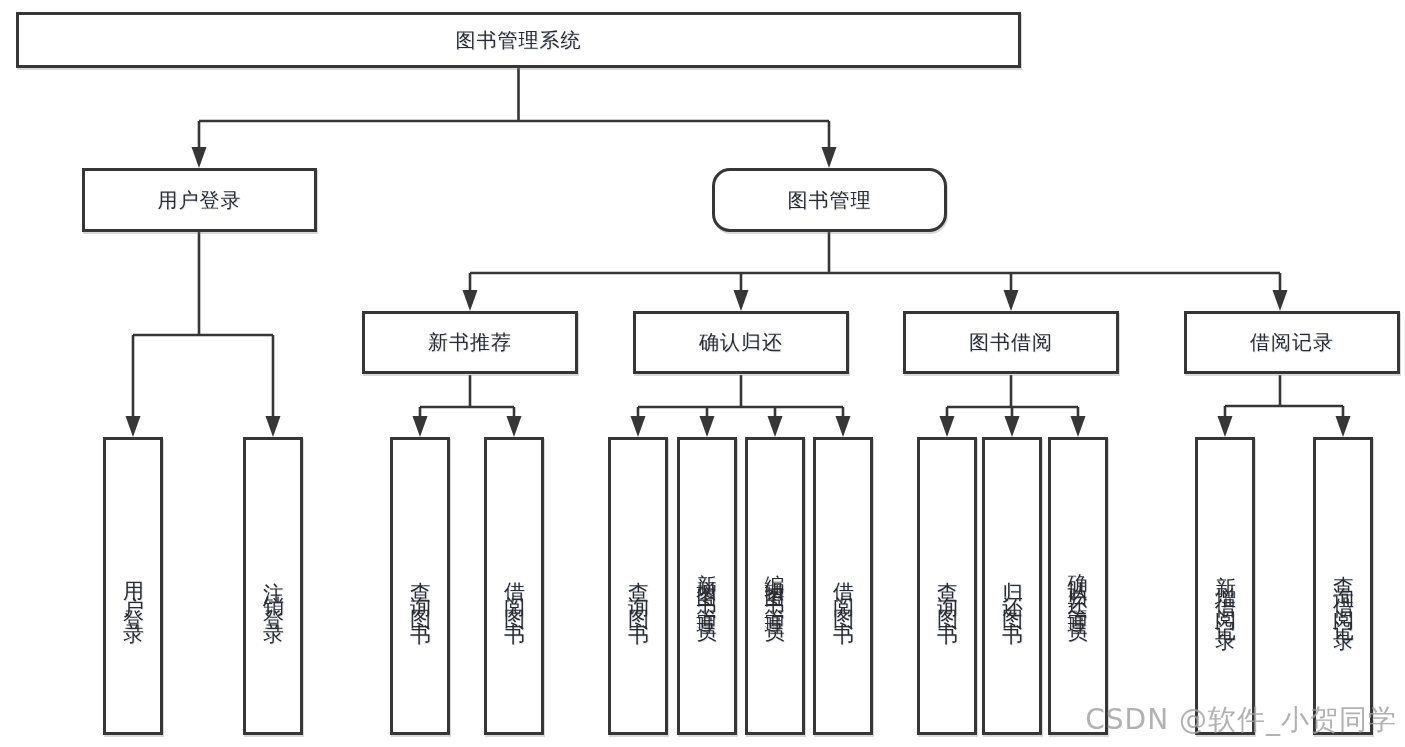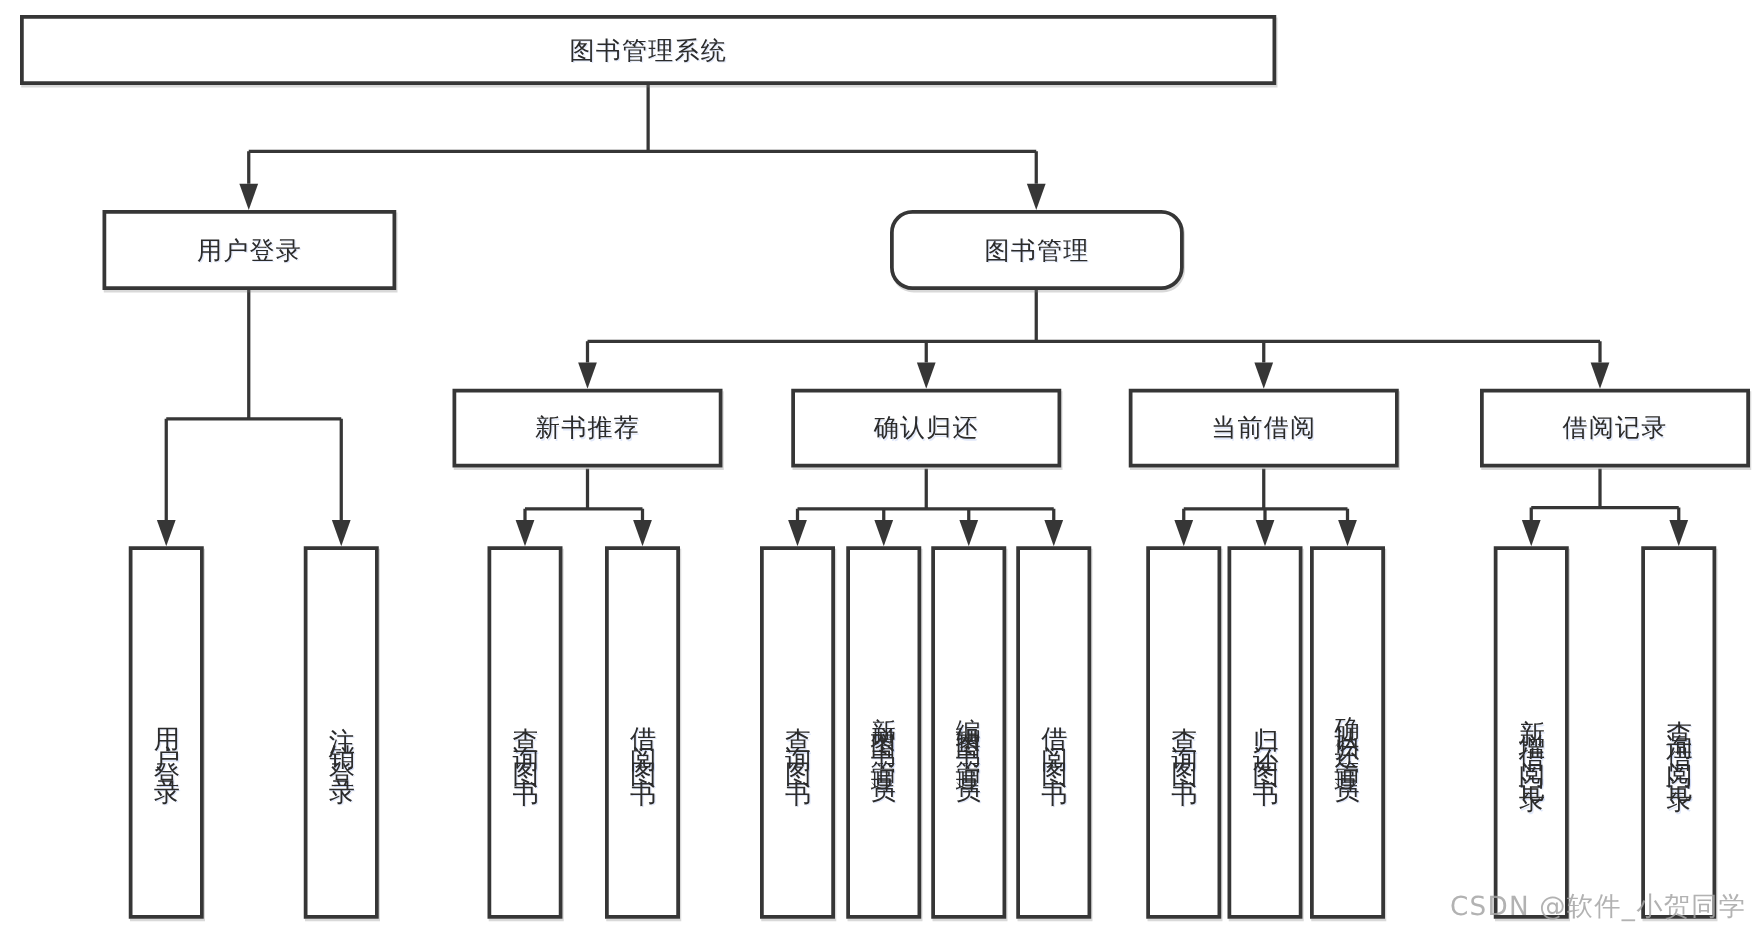--- a/index.html
+++ b/index.html
@@ -25,21 +25,21 @@
   }
   .leaf span{
     writing-mode:vertical-rl;text-orientation:mixed;line-height:1;
     font-size:21px;letter-spacing:14px;margin-bottom:-14px;color:#2b2b2b;
     text-shadow:1px 1px 0 rgba(120,150,230,0.22);white-space:nowrap;
   }
   .leaf.len6 span{letter-spacing:11px;margin-bottom:-11px;}
   .leaf.len9 span{letter-spacing:7px;margin-bottom:-7px;font-size:20px;}
   .watermark{
     position:absolute;right:8px;bottom:8px;z-index:2;
-    font-size:21px;color:rgba(165,165,165,0.85);letter-spacing:1px;
+    font-size:28px;color:rgba(165,165,165,0.85);letter-spacing:1px;
   }
 </style>
 </head>
 <body>
 
 <div class="canvas">
 
   <svg class="wires" viewBox="0 0 1405 747" xmlns="http://www.w3.org/2000/svg">
     <g stroke="#363636" stroke-width="2.6" fill="none">
 
@@ -91,21 +91,21 @@
     <span>图书管理</span>
   </div>
 
   <div class="hbox lvl3" style="left:362px;">
     <span>新书推荐</span>
   </div>
   <div class="hbox lvl3" style="left:633px;">
     <span>确认归还</span>
   </div>
   <div class="hbox lvl3" style="left:903px;">
-    <span>当前借阅</span>
+    <span>图书借阅</span>
   </div>
   <div class="hbox lvl3" style="left:1172px;margin-left:12px;">
     <span>借阅记录</span>
   </div>
 
   <div class="leaf" style="left:103px;">
     <span>用户登录</span>
   </div>
   <div class="leaf" style="left:243px;">
     <span>注销登录</span>

